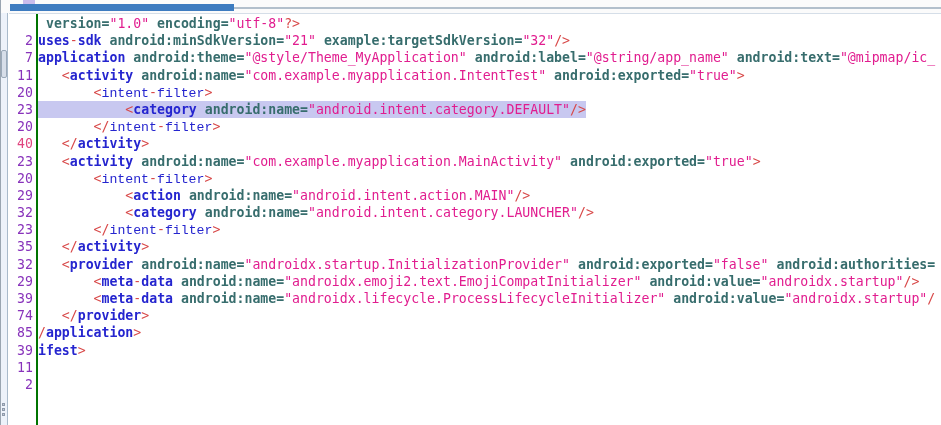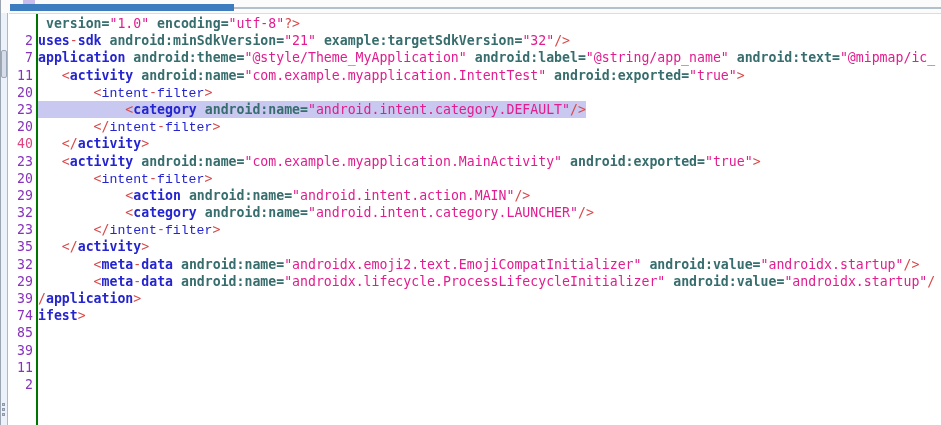--- a/index.html
+++ b/index.html
@@ -79,18 +79,20 @@
       <div class="line"><span class="txt"><span class="t-pl">       </span><span class="t-op">&lt;</span><span class="t-el">intent</span><span class="t-op">-</span><span class="t-el">filter</span><span class="t-op">&gt;</span></span></div>
       <div class="line"><span class="sel" style="left: 0ch; width: 69ch;"></span><span class="txt"><span class="t-pl">           </span><span class="t-op">&lt;</span><span class="t-elb">category</span><span class="t-attr"> android:name=</span><span class="t-str">"android.intent.category.DEFAULT"</span><span class="t-op">/&gt;</span></span></div>
       <div class="line"><span class="txt"><span class="t-pl">       </span><span class="t-op">&lt;/</span><span class="t-el">intent</span><span class="t-op">-</span><span class="t-el">filter</span><span class="t-op">&gt;</span></span></div>
       <div class="line"><span class="txt"><span class="t-pl">   </span><span class="t-op">&lt;/</span><span class="t-elb">activity</span><span class="t-op">&gt;</span></span></div>
       <div class="line"><span class="txt"><span class="t-pl">   </span><span class="t-op">&lt;</span><span class="t-elb">activity</span><span class="t-attr"> android:name=</span><span class="t-str">"com.example.myapplication.MainActivity"</span><span class="t-attr"> android:exported=</span><span class="t-str">"true"</span><span class="t-op">&gt;</span></span></div>
       <div class="line"><span class="txt"><span class="t-pl">       </span><span class="t-op">&lt;</span><span class="t-el">intent</span><span class="t-op">-</span><span class="t-el">filter</span><span class="t-op">&gt;</span></span></div>
       <div class="line"><span class="txt"><span class="t-pl">           </span><span class="t-op">&lt;</span><span class="t-elb">action</span><span class="t-attr"> android:name=</span><span class="t-str">"android.intent.action.MAIN"</span><span class="t-op">/&gt;</span></span></div>
       <div class="line"><span class="txt"><span class="t-pl">           </span><span class="t-op">&lt;</span><span class="t-elb">category</span><span class="t-attr"> android:name=</span><span class="t-str">"android.intent.category.LAUNCHER"</span><span class="t-op">/&gt;</span></span></div>
       <div class="line"><span class="txt"><span class="t-pl">       </span><span class="t-op">&lt;/</span><span class="t-el">intent</span><span class="t-op">-</span><span class="t-el">filter</span><span class="t-op">&gt;</span></span></div>
       <div class="line"><span class="txt"><span class="t-pl">   </span><span class="t-op">&lt;/</span><span class="t-elb">activity</span><span class="t-op">&gt;</span></span></div>
+      <div class="line"><span class="txt"><span class="t-pl">   </span><span class="t-op">&lt;</span><span class="t-elb">provider</span><span class="t-attr"> android:name=</span><span class="t-str">"androidx.startup.InitializationProvider"</span><span class="t-attr"> android:exported=</span><span class="t-str">"false"</span><span class="t-attr"> android:authorities=</span></span></div>
       <div class="line"><span class="txt"><span class="t-pl">       </span><span class="t-op">&lt;</span><span class="t-elb">meta</span><span class="t-op">-</span><span class="t-elb">data</span><span class="t-attr"> android:name=</span><span class="t-str">"androidx.emoji2.text.EmojiCompatInitializer"</span><span class="t-attr"> android:value=</span><span class="t-str">"androidx.startup"</span><span class="t-op">/&gt;</span></span></div>
       <div class="line"><span class="txt"><span class="t-pl">       </span><span class="t-op">&lt;</span><span class="t-elb">meta</span><span class="t-op">-</span><span class="t-elb">data</span><span class="t-attr"> android:name=</span><span class="t-str">"androidx.lifecycle.ProcessLifecycleInitializer"</span><span class="t-attr"> android:value=</span><span class="t-str">"androidx.startup"</span><span class="t-op">/</span></span></div>
+      <div class="line"><span class="txt"><span class="t-pl">   </span><span class="t-op">&lt;/</span><span class="t-elb">provider</span><span class="t-op">&gt;</span></span></div>
       <div class="line"><span class="txt"><span class="t-op">/</span><span class="t-elb">application</span><span class="t-op">&gt;</span></span></div>
       <div class="line"><span class="txt"><span class="t-elb">ifest</span><span class="t-op">&gt;</span></span></div>
     </div>
 </div>
 
 </body></html>

